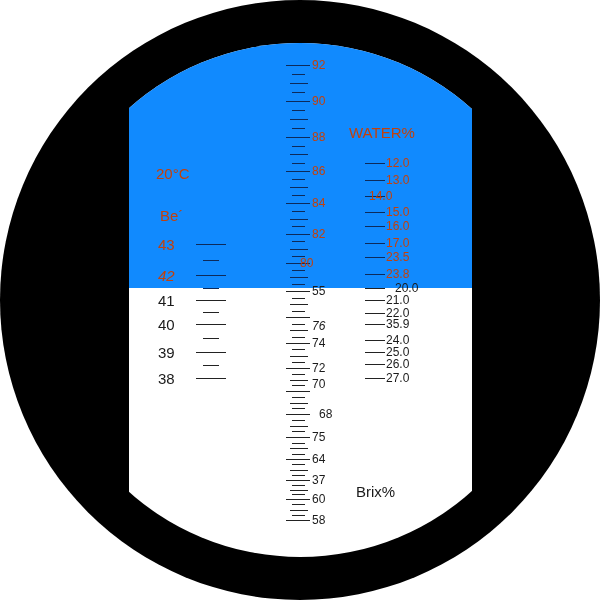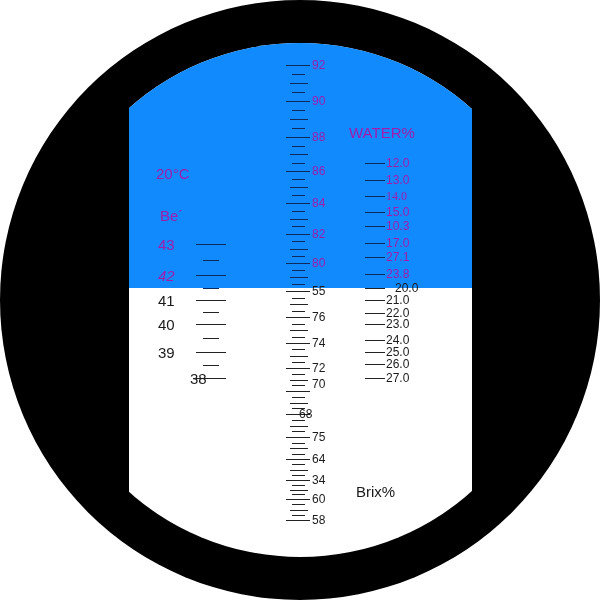--- a/index.html
+++ b/index.html
@@ -4,21 +4,21 @@
 <style>
   html, body { margin:0; padding:0; background:#ffffff; }
   body { width:600px; height:600px; position:relative; overflow:hidden; font-family:"Liberation Sans", sans-serif; }
   #scope { position:absolute; left:0; top:0; width:600px; height:600px; border-radius:50%; background:#000000; overflow:hidden; }
   #view { position:absolute; left:43px; top:43px; width:514px; height:514px; border-radius:50%; overflow:hidden; }
   #field { position:absolute; left:86px; top:0; width:343px; height:514px; background:#ffffff; overflow:hidden; }
   #blue { position:absolute; left:0; top:0; width:343px; height:245px; }
   .layer { position:absolute; left:0; top:0; width:600px; height:600px; pointer-events:none; }
   .tick { position:absolute; height:1.2px; background:#222; }
   .lbl { position:absolute; font-size:12px; line-height:12px; color:#1a1a1a; white-space:nowrap; }
-  .on-blue { color:#a21caf;text-align:right; }
+  .on-blue { color:#c2410c;text-align:right; }
   .tick.on-blue { background:#0d2a5a; }
   .big { font-size:15px; line-height:15px; }
   .title { font-size:15px; line-height:15px; }
 </style>
 </head>
 <body>
 
 <div id="scope">
   <div id="view">
     <div id="field" style="background: rgb(255, 255, 255);">
@@ -52,102 +52,102 @@
     <div class="lbl on-blue" style="left: 312px; top: 197px;">84</div>
     <div class="tick on-blue" style="left: 292px; top: 210.8px; width: 13px;"></div>
     <div class="tick on-blue" style="left: 290px; top: 218.5px; width: 18px;"></div>
     <div class="tick on-blue" style="left: 292px; top: 226.3px; width: 13px;"></div>
     <div class="tick on-blue" style="left: 286px; top: 234px; width: 24px;"></div>
     <div class="lbl on-blue" style="left: 312px; top: 228px;">82</div>
     <div class="tick on-blue" style="left: 292px; top: 241.3px; width: 13px;"></div>
     <div class="tick on-blue" style="left: 290px; top: 248.5px; width: 18px;"></div>
     <div class="tick on-blue" style="left: 292px; top: 255.8px; width: 13px;"></div>
     <div class="tick on-blue" style="left: 286px; top: 263px; width: 24px;"></div>
-    <div class="lbl on-blue" style="left: 312px; top: 257px;">80</div>
+    <div class="lbl on-blue" style="left: 300px; top: 257px;">80</div>
     <div class="tick on-blue" style="left: 292px; top: 270px; width: 13px;"></div>
     <div class="tick on-blue" style="left: 290px; top: 277px; width: 18px;"></div>
     <div class="tick on-blue" style="left: 292px; top: 284px; width: 13px;"></div>
     <div class="tick" style="left: 286px; top: 291px; width: 24px;"></div>
     <div class="lbl" style="left: 312px; top: 285px;">55</div>
     <div class="tick" style="left: 292px; top: 297.5px; width: 13px;"></div>
     <div class="tick" style="left: 290px; top: 304px; width: 18px;"></div>
     <div class="tick" style="left: 292px; top: 310.5px; width: 13px;"></div>
     <div class="tick" style="left: 286px; top: 317px; width: 24px;"></div>
-    <div class="lbl" style="left: 312px; top: 311px;">76</div>
+    <div class="lbl" style="left: 312px; top: 320px; font-style: italic;">76</div>
     <div class="tick" style="left: 292px; top: 323.5px; width: 13px;"></div>
     <div class="tick" style="left: 290px; top: 330px; width: 18px;"></div>
     <div class="tick" style="left: 292px; top: 336.5px; width: 13px;"></div>
     <div class="tick" style="left: 286px; top: 343px; width: 24px;"></div>
     <div class="lbl" style="left: 312px; top: 337px;">74</div>
     <div class="tick" style="left: 292px; top: 349.3px; width: 13px;"></div>
     <div class="tick" style="left: 290px; top: 355.5px; width: 18px;"></div>
     <div class="tick" style="left: 292px; top: 361.8px; width: 13px;"></div>
     <div class="tick" style="left: 286px; top: 368px; width: 24px;"></div>
     <div class="lbl" style="left: 312px; top: 362px;">72</div>
     <div class="tick" style="left: 292px; top: 373.8px; width: 13px;"></div>
     <div class="tick" style="left: 290px; top: 379.5px; width: 18px;"></div>
     <div class="tick" style="left: 292px; top: 385.3px; width: 13px;"></div>
     <div class="tick" style="left: 286px; top: 391px; width: 24px;"></div>
     <div class="lbl" style="left: 312px; top: 378px;">70</div>
     <div class="tick" style="left: 292px; top: 396.8px; width: 13px;"></div>
     <div class="tick" style="left: 290px; top: 402.5px; width: 18px;"></div>
     <div class="tick" style="left: 292px; top: 408.3px; width: 13px;"></div>
     <div class="tick" style="left: 286px; top: 414px; width: 24px;"></div>
-    <div class="lbl" style="left: 299px; top: 408px;">68</div>
+    <div class="lbl" style="left: 319px; top: 408px;">68</div>
     <div class="tick" style="left: 292px; top: 419.8px; width: 13px;"></div>
     <div class="tick" style="left: 290px; top: 425.5px; width: 18px;"></div>
     <div class="tick" style="left: 292px; top: 431.3px; width: 13px;"></div>
     <div class="tick" style="left: 286px; top: 437px; width: 24px;"></div>
     <div class="lbl" style="left: 312px; top: 431px;">75</div>
     <div class="tick" style="left: 292px; top: 442.5px; width: 13px;"></div>
     <div class="tick" style="left: 290px; top: 448px; width: 18px;"></div>
     <div class="tick" style="left: 292px; top: 453.5px; width: 13px;"></div>
     <div class="tick" style="left: 286px; top: 459px; width: 24px;"></div>
     <div class="lbl" style="left: 312px; top: 453px; text-align: center;">64</div>
     <div class="tick" style="left: 292px; top: 464.3px; width: 13px;"></div>
     <div class="tick" style="left: 290px; top: 469.5px; width: 18px;"></div>
     <div class="tick" style="left: 292px; top: 474.8px; width: 13px;"></div>
     <div class="tick" style="left: 286px; top: 480px; width: 24px;"></div>
-    <div class="lbl" style="left: 312px; top: 474px;">34</div>
+    <div class="lbl" style="left: 312px; top: 474px;">37</div>
     <div class="tick" style="left: 292px; top: 484.8px; width: 13px;"></div>
     <div class="tick" style="left: 290px; top: 489.5px; width: 18px;"></div>
     <div class="tick" style="left: 292px; top: 494.3px; width: 13px;"></div>
     <div class="tick" style="left: 286px; top: 499px; width: 24px;"></div>
     <div class="lbl" style="left: 312px; top: 493px;">60</div>
     <div class="tick" style="left: 292px; top: 504.3px; width: 13px;"></div>
     <div class="tick" style="left: 290px; top: 509.5px; width: 18px;"></div>
     <div class="tick" style="left: 292px; top: 514.8px; width: 13px;"></div>
     <div class="tick" style="left: 286px; top: 520px; width: 24px;"></div>
     <div class="lbl" style="left: 312px; top: 514px;">58</div>
   </div>
 <div class="layer" id="water-layer">
     <div class="tick on-blue" style="left: 365px; top: 163px; width: 20px;"></div>
     <div class="lbl on-blue" style="left: 386px; top: 157px;">12.0</div>
     <div class="tick on-blue" style="left: 365px; top: 180px; width: 20px;"></div>
     <div class="lbl on-blue" style="left: 386px; top: 174px;">13.0</div>
     <div class="tick on-blue" style="left: 365px; top: 196px; width: 20px;"></div>
-    <div class="lbl on-blue" style="left: 386px; top: 190px; font-family: Liberation Serif, serif;">14.0</div>
+    <div class="lbl on-blue" style="left: 369px; top: 190px;">14.0</div>
     <div class="tick on-blue" style="left: 365px; top: 212px; width: 20px;"></div>
     <div class="lbl on-blue" style="left: 386px; top: 206px;">15.0</div>
     <div class="tick on-blue" style="left: 365px; top: 226px; width: 20px;"></div>
-    <div class="lbl on-blue" style="left: 386px; top: 220px;">10.3</div>
+    <div class="lbl on-blue" style="left: 386px; top: 220px;">16.0</div>
     <div class="tick on-blue" style="left: 365px; top: 243px; width: 20px;"></div>
     <div class="lbl on-blue" style="left: 386px; top: 237px;">17.0</div>
     <div class="tick on-blue" style="left: 365px; top: 257px; width: 20px;"></div>
-    <div class="lbl on-blue" style="left: 386px; top: 251px;">27.1</div>
+    <div class="lbl on-blue" style="left: 386px; top: 251px;">23.5</div>
     <div class="tick on-blue" style="left: 365px; top: 274px; width: 20px;"></div>
     <div class="lbl on-blue" style="left: 386px; top: 268px;">23.8</div>
     <div class="tick" style="left: 365px; top: 288px; width: 20px;"></div>
     <div class="lbl" style="left: 395px; top: 282px;">20.0</div>
     <div class="tick" style="left: 365px; top: 300px; width: 20px;"></div>
     <div class="lbl" style="left: 386px; top: 294px;">21.0</div>
     <div class="tick" style="left: 365px; top: 313px; width: 20px;"></div>
     <div class="lbl" style="left: 386px; top: 307px;">22.0</div>
     <div class="tick" style="left: 365px; top: 324px; width: 20px;"></div>
-    <div class="lbl" style="left: 386px; top: 318px;">23.0</div>
+    <div class="lbl" style="left: 386px; top: 318px;">35.9</div>
     <div class="tick" style="left: 365px; top: 340px; width: 20px;"></div>
     <div class="lbl" style="left: 386px; top: 334px;">24.0</div>
     <div class="tick" style="left: 365px; top: 352px; width: 20px;"></div>
     <div class="lbl" style="left: 386px; top: 346px;">25.0</div>
     <div class="tick" style="left: 365px; top: 364px; width: 20px;"></div>
     <div class="lbl" style="left: 386px; top: 358px;">26.0</div>
     <div class="tick" style="left: 365px; top: 378px; width: 20px;"></div>
     <div class="lbl" style="left: 386px; top: 372px;">27.0</div>
   </div>
 <div class="layer" id="baume-layer">
@@ -160,21 +160,21 @@
     <div class="tick" style="left: 196px; top: 300px; width: 30px;"></div>
     <div class="lbl big" style="left: 158px; top: 293px;">41</div>
     <div class="tick" style="left: 203px; top: 312px; width: 16px;"></div>
     <div class="tick" style="left: 196px; top: 324px; width: 30px;"></div>
     <div class="lbl big" style="left: 158px; top: 317px;">40</div>
     <div class="tick" style="left: 203px; top: 338px; width: 16px;"></div>
     <div class="tick" style="left: 196px; top: 352px; width: 30px;"></div>
     <div class="lbl big" style="left: 158px; top: 345px;">39</div>
     <div class="tick" style="left: 203px; top: 365px; width: 16px;"></div>
     <div class="tick" style="left: 196px; top: 378px; width: 30px;"></div>
-    <div class="lbl big" style="left: 158px; top: 371px; margin-left: 32px;">38</div>
+    <div class="lbl big" style="left: 158px; top: 371px;">38</div>
   </div>
 
 <div class="layer">
   <span class="lbl title on-blue" id="water-title" style="left:349px; top:125px;">WATER%</span>
   <span class="lbl title" id="brix-title" style="left:356px; top:484px;">Brix%</span>
   <span class="lbl title on-blue" id="temp-title" style="left:156px; top:166px;">20°C</span>
   <span class="lbl title on-blue" id="be-title" style="left:160px; top:208px;">Be´</span>
 </div>
 
 </body></html>

